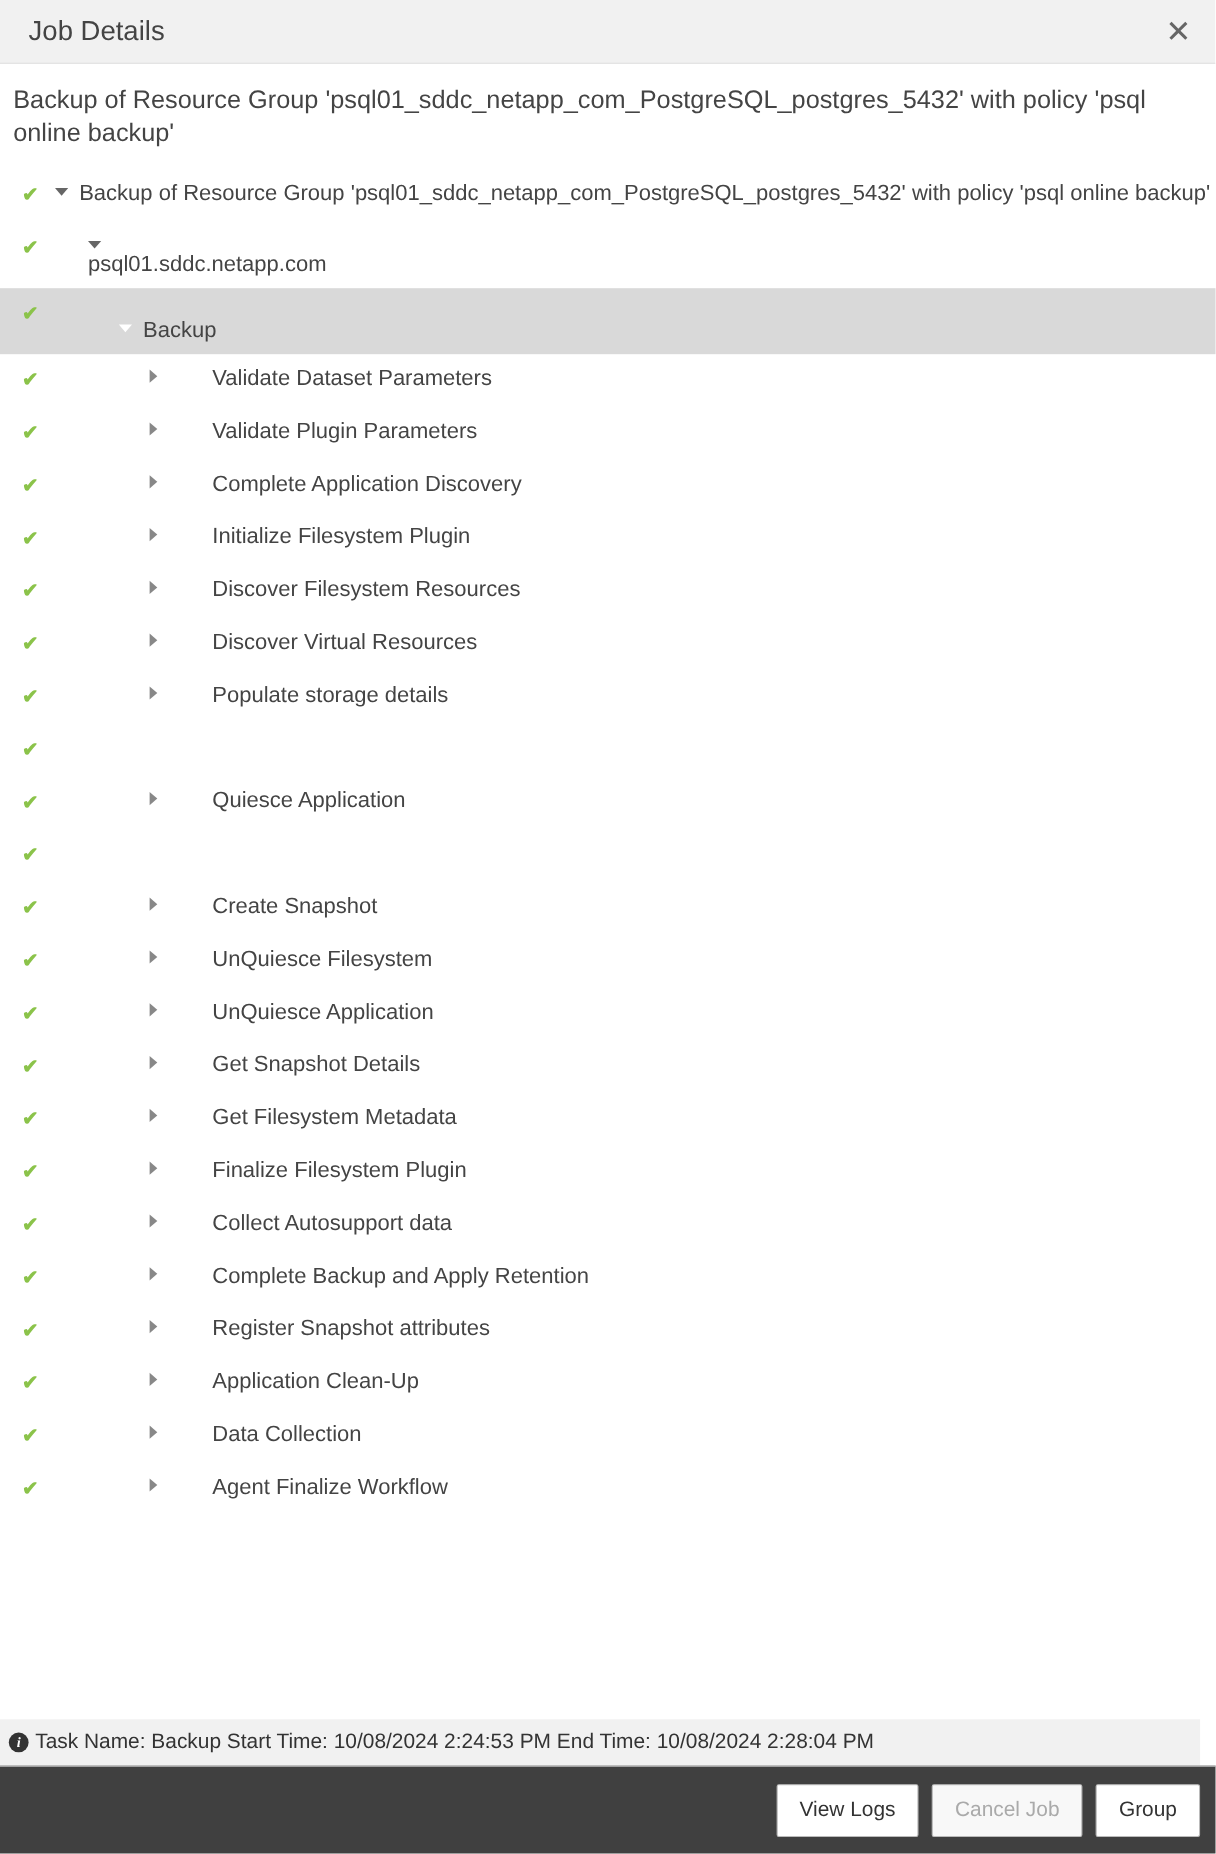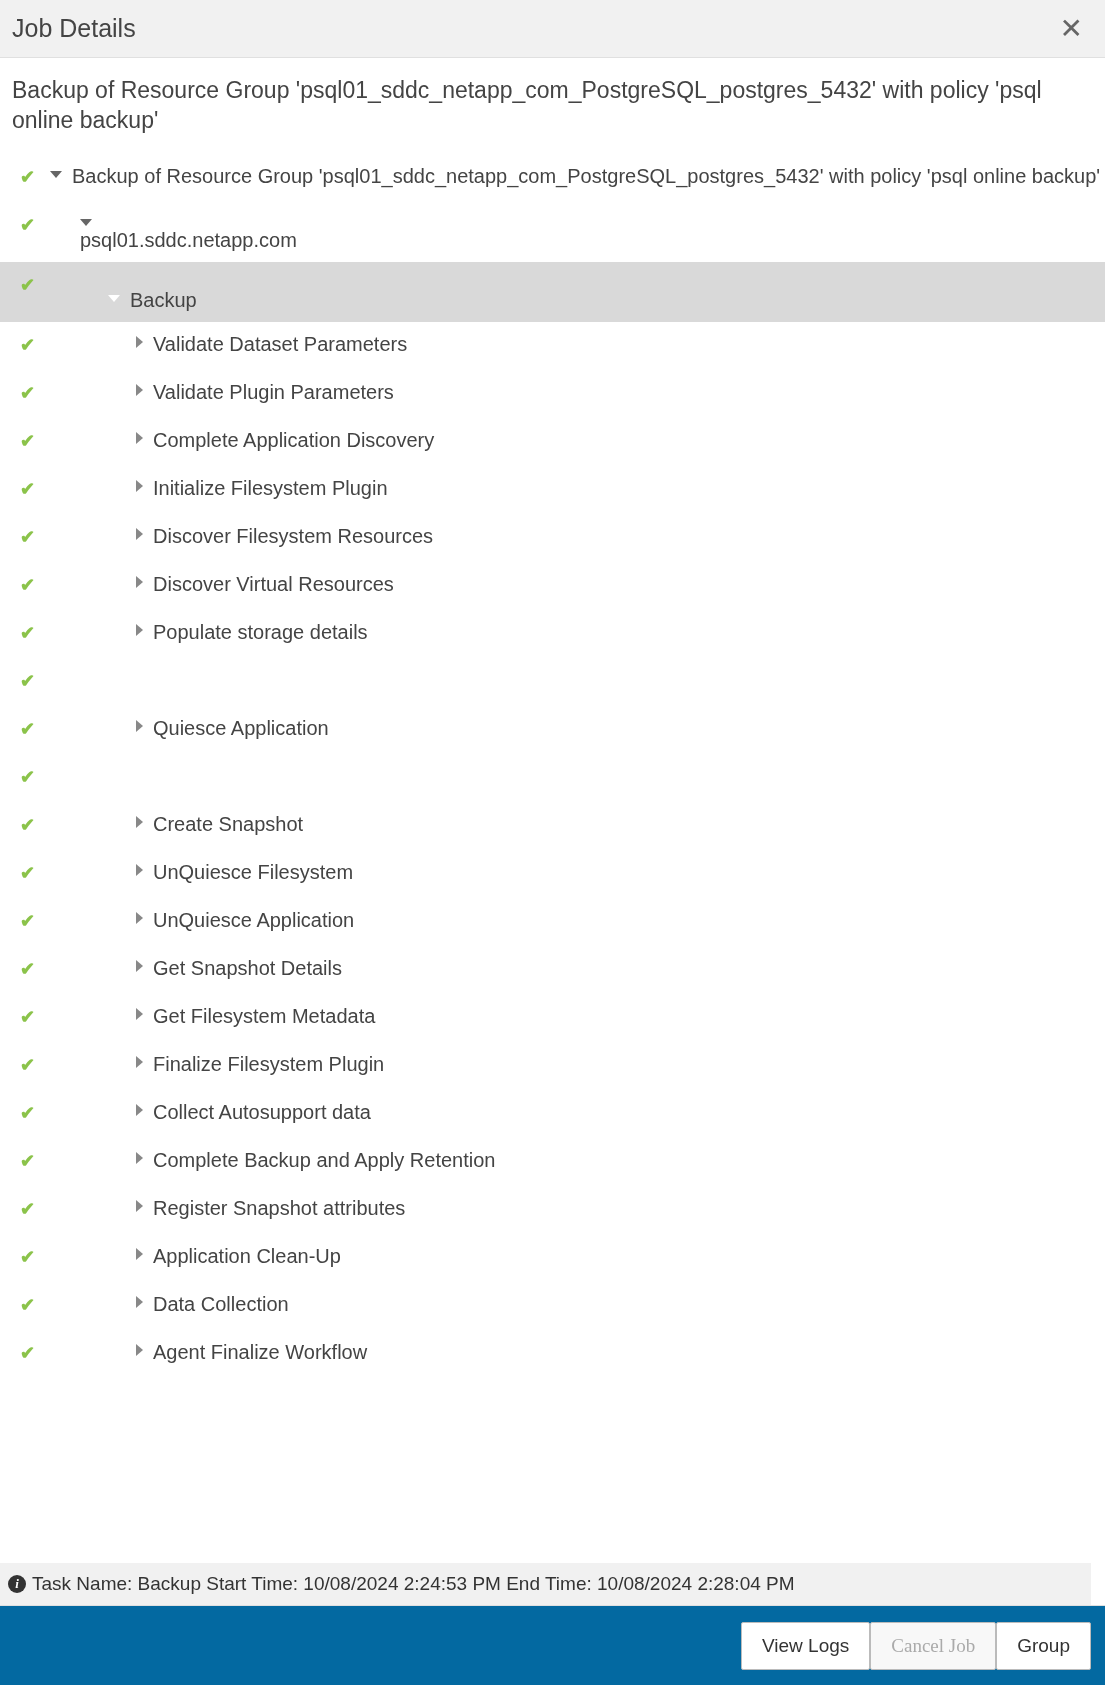--- a/index.html
+++ b/index.html
@@ -17,20 +17,21 @@
     border-bottom: 1px solid #e0e0e0;
     padding: 14px 18px 14px 12px;
     display: flex;
     justify-content: space-between;
     align-items: center;
   }
   .header-title {
     font-size: 25px;
     color: #444;
     font-weight: 400;
+    margin-left: 14px;
   }
   .close-x {
     font-size: 28px;
     color: #666;
     cursor: pointer;
     font-weight: 300;
     line-height: 1;
     padding: 0 4px;
   }
   .content {
@@ -70,21 +71,21 @@
     color: #8bc34a;
     font-size: 18px;
     width: 24px;
     flex-shrink: 0;
     padding-top: 3px;
     font-weight: bold;
   }
   .indent-0 { padding-left: 6px; }
   .indent-1 { padding-left: 36px; flex-direction: column; }
   .indent-2 { padding-left: 64px; margin-top: 16px; }
-  .indent-3 { padding-left: 92px; }
+  .indent-3 { padding-left: 92px; gap: 40px; }
   .node-content {
     display: flex;
     align-items: flex-start;
     flex: 1;
   }
   .toggle {
     width: 0;
     height: 0;
     display: inline-block;
     margin-right: 10px;
@@ -135,42 +136,42 @@
     font-style: italic;
     font-family: Georgia, serif;
     flex-shrink: 0;
   }
   .footer {
     position: absolute;
     bottom: 0;
     left: 0;
     right: 0;
     height: 80px;
-    background: #0369a1;
+    background: #404040;
     border-top: 1px solid #e0e0e0;
     display: flex;
     justify-content: flex-end;
     align-items: center;
     padding: 0 14px;
+    gap: 12px;
     margin-top: 45px;
   }
   .btn {
     background: #fff;
     border: 1px solid #bbb;
     padding: 12px 20px;
     font-size: 19px;
     color: #333;
     cursor: pointer;
     border-radius: 2px;
   }
   .btn:disabled {
     color: #aaa;
     cursor: not-allowed;
     background: #f8f8f8;
-    font-family: Liberation Serif, serif;
   }
   .scroll-spacer { height: 520px; }
 </style>
 </head>
 <body>
 
 <div class="header">
   <div class="header-title">Job Details</div>
   <div class="close-x">✕</div>
 </div>

